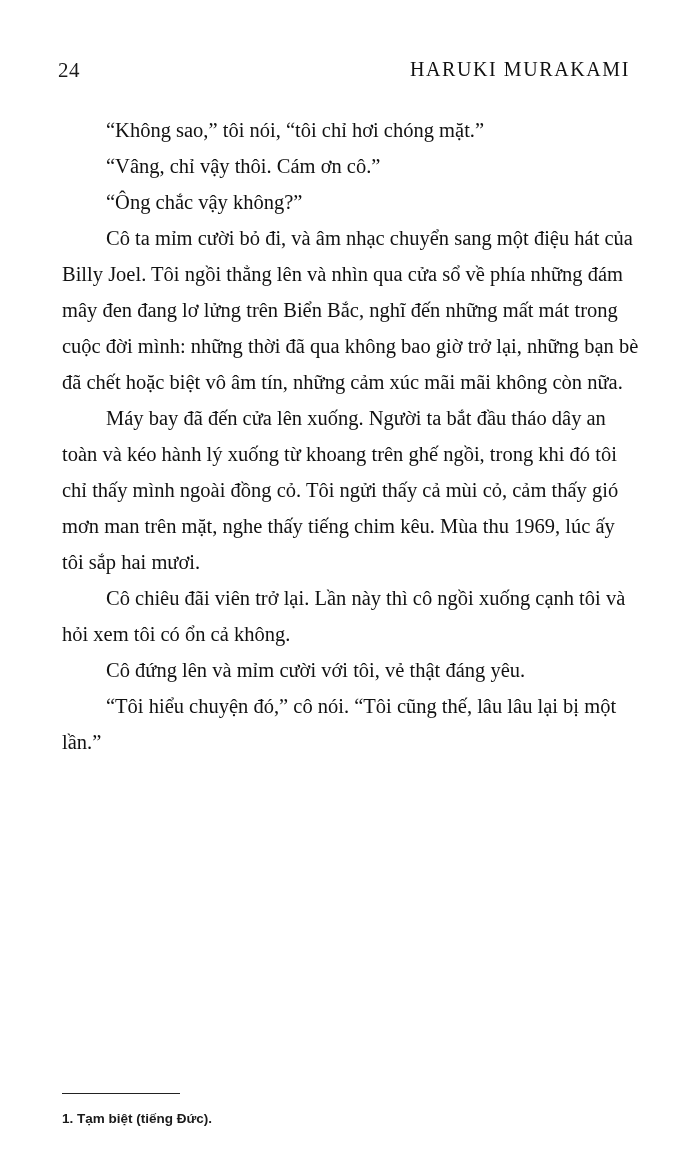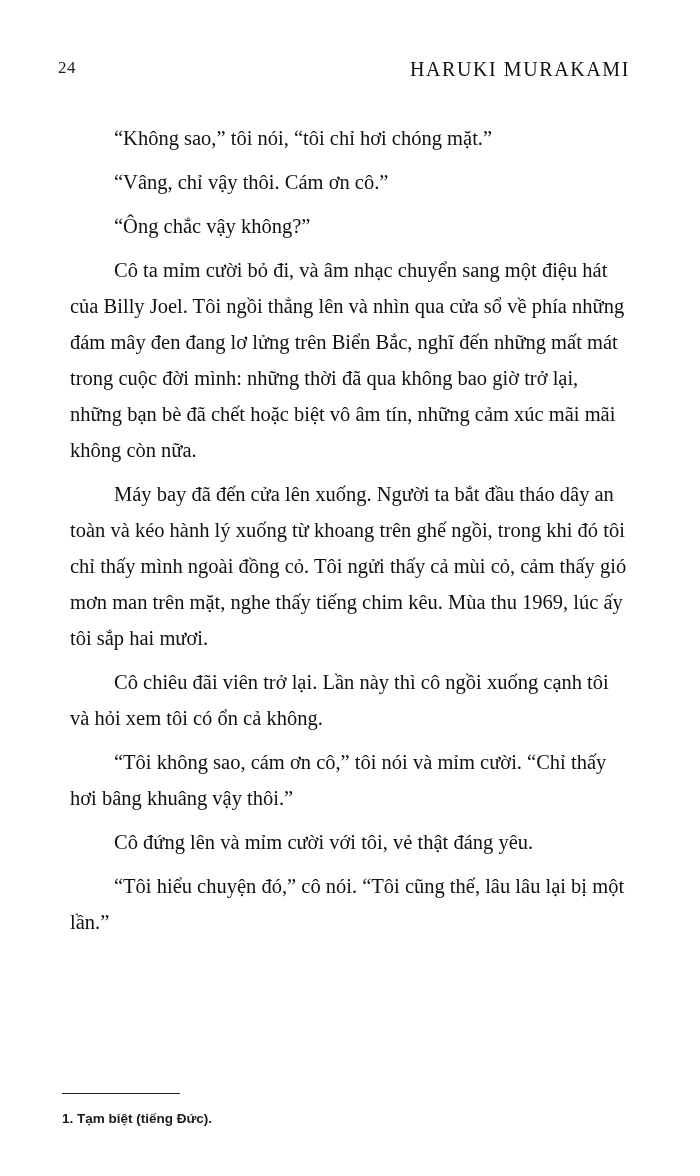--- a/index.html
+++ b/index.html
@@ -24,21 +24,21 @@
     position: absolute;
     top: 58px;
     left: 58px;
     right: 58px;
     display: flex;
     align-items: baseline;
     justify-content: flex-start;
   }
   .folio {
     font-family: "Liberation Serif", serif;
-    font-size: 17px;
+    font-size: 21px;
     letter-spacing: 0.5px;
     color: #1a1a1a;
   }
   .running-head {
     position: absolute;
     right: 12px;
     top: 0;
     font-family: "Liberation Serif", serif;
     font-size: 20px;
     letter-spacing: 1.6px;
@@ -48,21 +48,21 @@
     position: absolute;
     top: 112px;
     left: 62px;
     width: 578px;
     font-size: 20.5px;
     line-height: 36px;
     text-align: left;
     color: #111;
   }
   .body-text p {
-    margin: 8px;
+    margin: 0;
     text-indent: 44px;
     hyphens: none;
   }
   .body-text p em {
     font-style: italic;
   }
   .fn-marker {
     font-size: 0.68em;
     vertical-align: super;
     line-height: 0;
@@ -97,21 +97,20 @@
     <span class="running-head">HARUKI MURAKAMI</span>
   </div>
 
   <div class="body-text">
     <p>“Không sao,” tôi nói, “tôi chỉ hơi chóng mặt.”</p>
     <p>“Vâng, chỉ vậy thôi. Cám ơn cô.”</p>
     <p>“Ông chắc vậy không?”</p>
     <p>Cô ta mỉm cười bỏ đi, và âm nhạc chuyển sang một điệu hát của Billy Joel. Tôi ngồi thẳng lên và nhìn qua cửa sổ về phía những đám mây đen đang lơ lửng trên Biển Bắc, nghĩ đến những mất mát trong cuộc đời mình: những thời đã qua không bao giờ trở lại, những bạn bè đã chết hoặc biệt vô âm tín, những cảm xúc mãi mãi không còn nữa.</p>
     <p>Máy bay đã đến cửa lên xuống. Người ta bắt đầu tháo dây an toàn và kéo hành lý xuống từ khoang trên ghế ngồi, trong khi đó tôi chỉ thấy mình ngoài đồng cỏ. Tôi ngửi thấy cả mùi cỏ, cảm thấy gió mơn man trên mặt, nghe thấy tiếng chim kêu. Mùa thu 1969, lúc ấy tôi sắp hai mươi.</p>
     <p>Cô chiêu đãi viên trở lại. Lần này thì cô ngồi xuống cạnh tôi và hỏi xem tôi có ổn cả không.</p>
-    <p>“Tôi không sao, cám ơn cô,” tôi nói và mỉm cười. “Chỉ thấy hơi bâng khuâng vậy thôi.”</p>
     <p>Cô đứng lên và mỉm cười với tôi, vẻ thật đáng yêu.</p>
     <p>“Tôi hiểu chuyện đó,” cô nói. “Tôi cũng thế, lâu lâu lại bị một lần.”</p>
   </div>
 
   <div class="footnote-area">
     <div class="footnote-rule"></div>
     <div class="footnote-text">1. Tạm biệt (tiếng Đức).</div>
   </div>
 
 </div>

